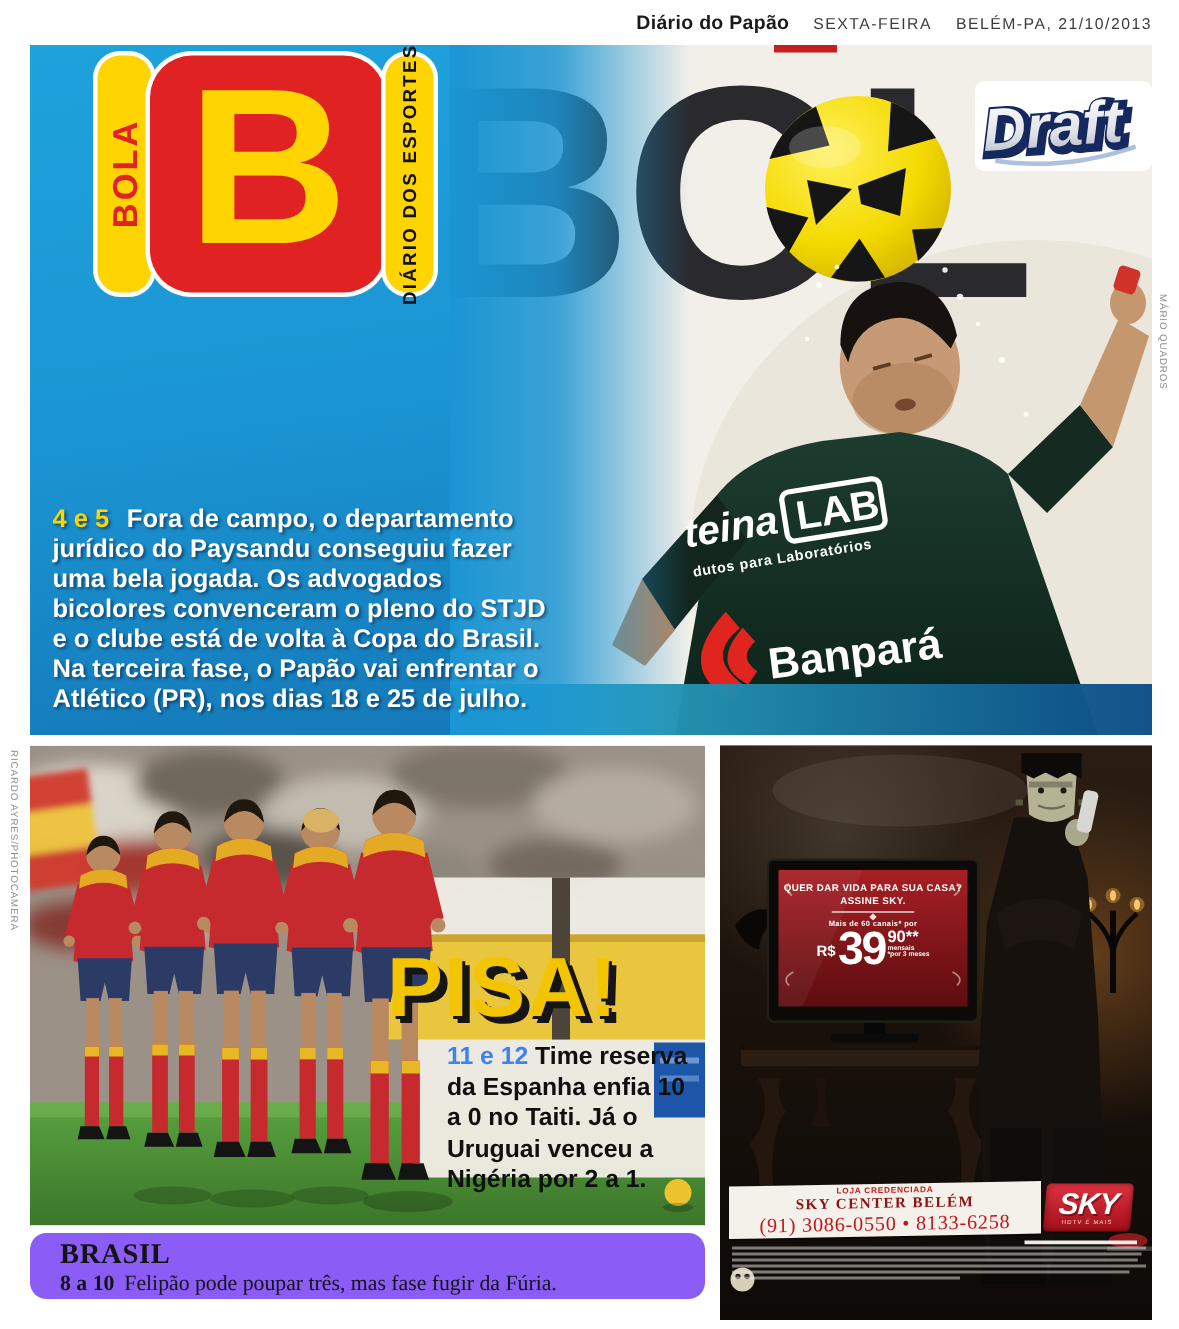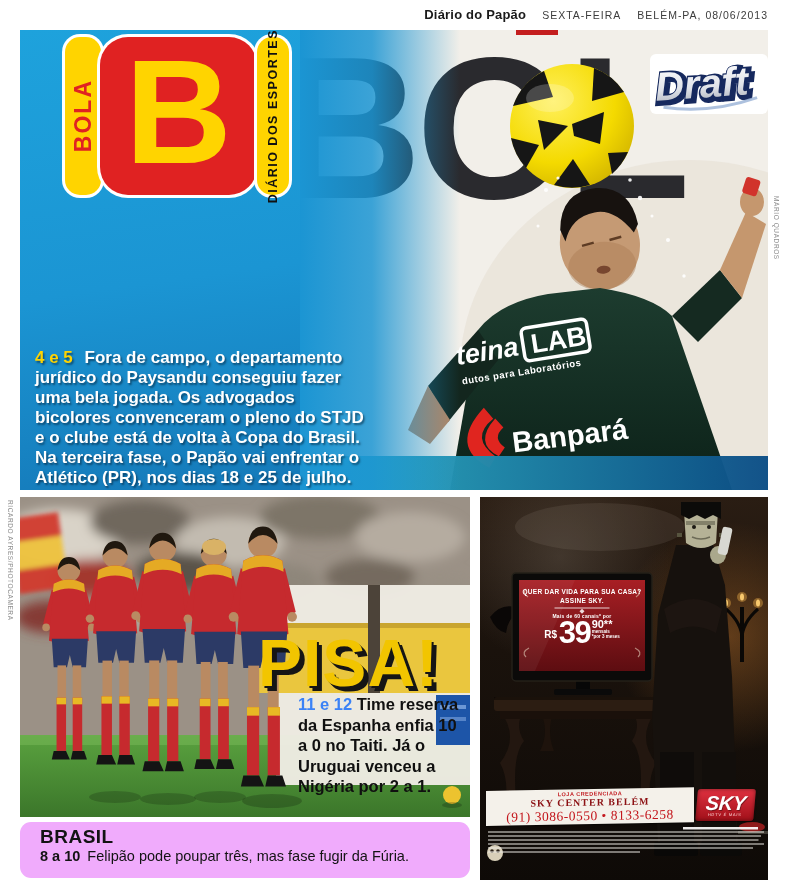--- a/index.html
+++ b/index.html
@@ -27,42 +27,42 @@
   .vtext.blk{color:#111;font-size:12.5px;letter-spacing:1.5px;}
   .logo-b{position:absolute;left:35px;top:0;width:157px;height:158px;background:#e02222;border-radius:28px;
           box-shadow:0 0 0 3px #fff;display:flex;align-items:center;justify-content:center;}
   .logo-b span{color:#ffd400;font-weight:bold;font-size:148px;line-height:148px;transform:translateY(-4px);}
 
   
   .headline{position:absolute;left:13px;top:164px;margin:0;z-index:4;color:#fff;font-weight:bold;
             font-size:63px;line-height:70px;letter-spacing:-1.5px;
             text-shadow:4px 4px 3px rgba(10,20,35,.6),2px 2px 0 rgba(10,20,35,.45);}
   .headline span{display:block;}
-  .deck{position:absolute;left:15px;top:318px;width:330px;margin:0;z-index:4;color:#fff;font-weight:bold;
+  .deck{position:absolute;left:15px;top:306px;width:330px;margin:0;z-index:4;color:#fff;font-weight:bold;
         font-size:17px;line-height:20px;text-shadow:1.5px 1.5px 2px rgba(0,25,45,.55);}
   .pages-y{color:#ffd400;margin-right:7px;}
 
   
   .credit{position:absolute;writing-mode:vertical-rl;font-size:13px;letter-spacing:1.2px;color:#8f8f8f;
           transform:scale(.5);transform-origin:top left;white-space:nowrap;}
   .credit-main{left:772px;top:196px;}
   .credit-spain{left:6px;top:500px;}
 
   
   .spain{position:absolute;left:20px;top:497px;width:450px;height:320px;overflow:hidden;}
   .spain svg{position:absolute;left:0;top:0;}
-  .pisa{position:absolute;left:238px;top:128px;z-index:3;font-size:66px;font-weight:bold;color:#f2c500;
+  .pisa{position:absolute;left:238px;top:128px;z-index:3;font-size:56px;font-weight:bold;color:#f2c500;
         letter-spacing:1px;text-shadow:5px 5px 0 #151515,2px 2px 0 #151515;}
   .spain-deck{position:absolute;left:278px;top:197px;width:172px;margin:0;z-index:3;color:#101010;
               font-weight:bold;font-size:16.5px;line-height:20.5px;}
   .pages-r{color:#3b82f6;margin-right:0;}
 
   
-  .brasil-bar{position:absolute;left:20px;top:822px;width:450px;height:56px;background:#f0abfc;
-              border-radius:11px;padding:0;box-sizing:border-box;color:#131313;}
+  .brasil-bar{position:absolute;left:20px;top:822px;width:450px;height:44px;background:#8b5cf6;
+              border-radius:11px;padding:0;box-sizing:border-box;color:#131313;font-family:Liberation Serif, serif;}
   .brasil-title{font-size:19px;font-weight:bold;letter-spacing:.5px;margin:4px 0 0 20px;}
   .brasil-line{margin:0 0 0 20px;font-size:14.5px;}
   .b-pages{font-weight:bold;margin-right:3px;}
 
   
   .sky-ad{position:absolute;left:480px;top:497px;width:288px;height:383px;overflow:hidden;background:#150f0a;}
   .sky-bg{position:absolute;left:0;top:0;}
   .tv-text{position:absolute;left:40px;top:84px;width:248px;height:176px;transform:scale(.5);
            transform-origin:0 0;color:#fff;text-align:center;z-index:3;}
   .tv-q{font-size:13px;font-weight:bold;letter-spacing:.6px;margin-top:2px;}
@@ -96,21 +96,21 @@
   .fine-print{position:absolute;left:8px;top:334px;width:552px;transform:scale(.5);transform-origin:0 0;z-index:3;}
   .fl{height:4px;margin-bottom:4px;background:rgba(235,233,228,.5);}
   .fl-strong{position:absolute;right:12px;top:-8px;width:150px;height:5px;background:rgba(255,255,255,.92);}
 </style>
 </head>
 <body>
 
 <div class="masthead">
   <span class="m-paper">Diário do Papão</span>
   <span class="m-day">SEXTA-FEIRA</span>
-  <span class="m-date">BELÉM-PA, 08/06/2013</span>
+  <span class="m-date">BELÉM-PA, 21/10/2013</span>
 </div>
 
 <div class="hero">
 
   <svg class="hero-photo" viewBox="0 0 468 460">
     <defs>
       <linearGradient id="blueFade" x1="0" y1="0" x2="1" y2="0">
         <stop offset="0" stop-color="#1b95d3"></stop>
           <stop offset=".45" stop-color="#1b95d3" stop-opacity=".85"></stop>
         <stop offset="1" stop-color="#1b95d3" stop-opacity="0"></stop>

